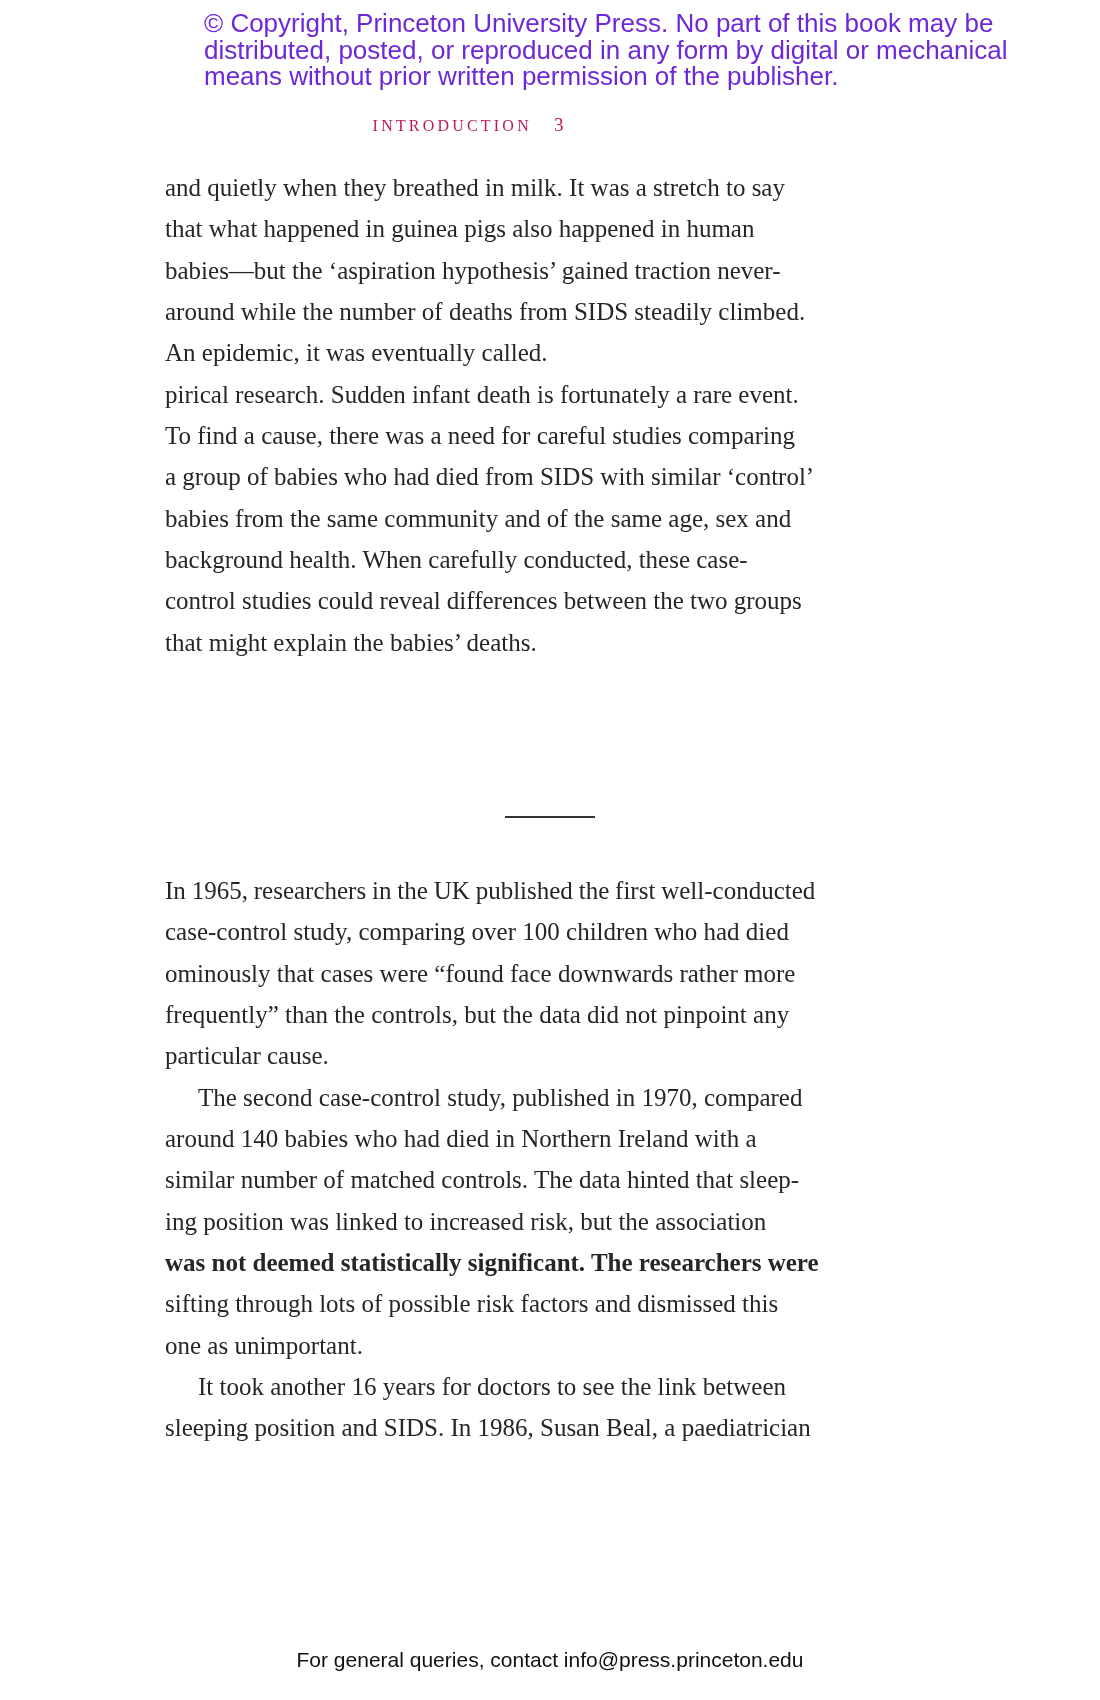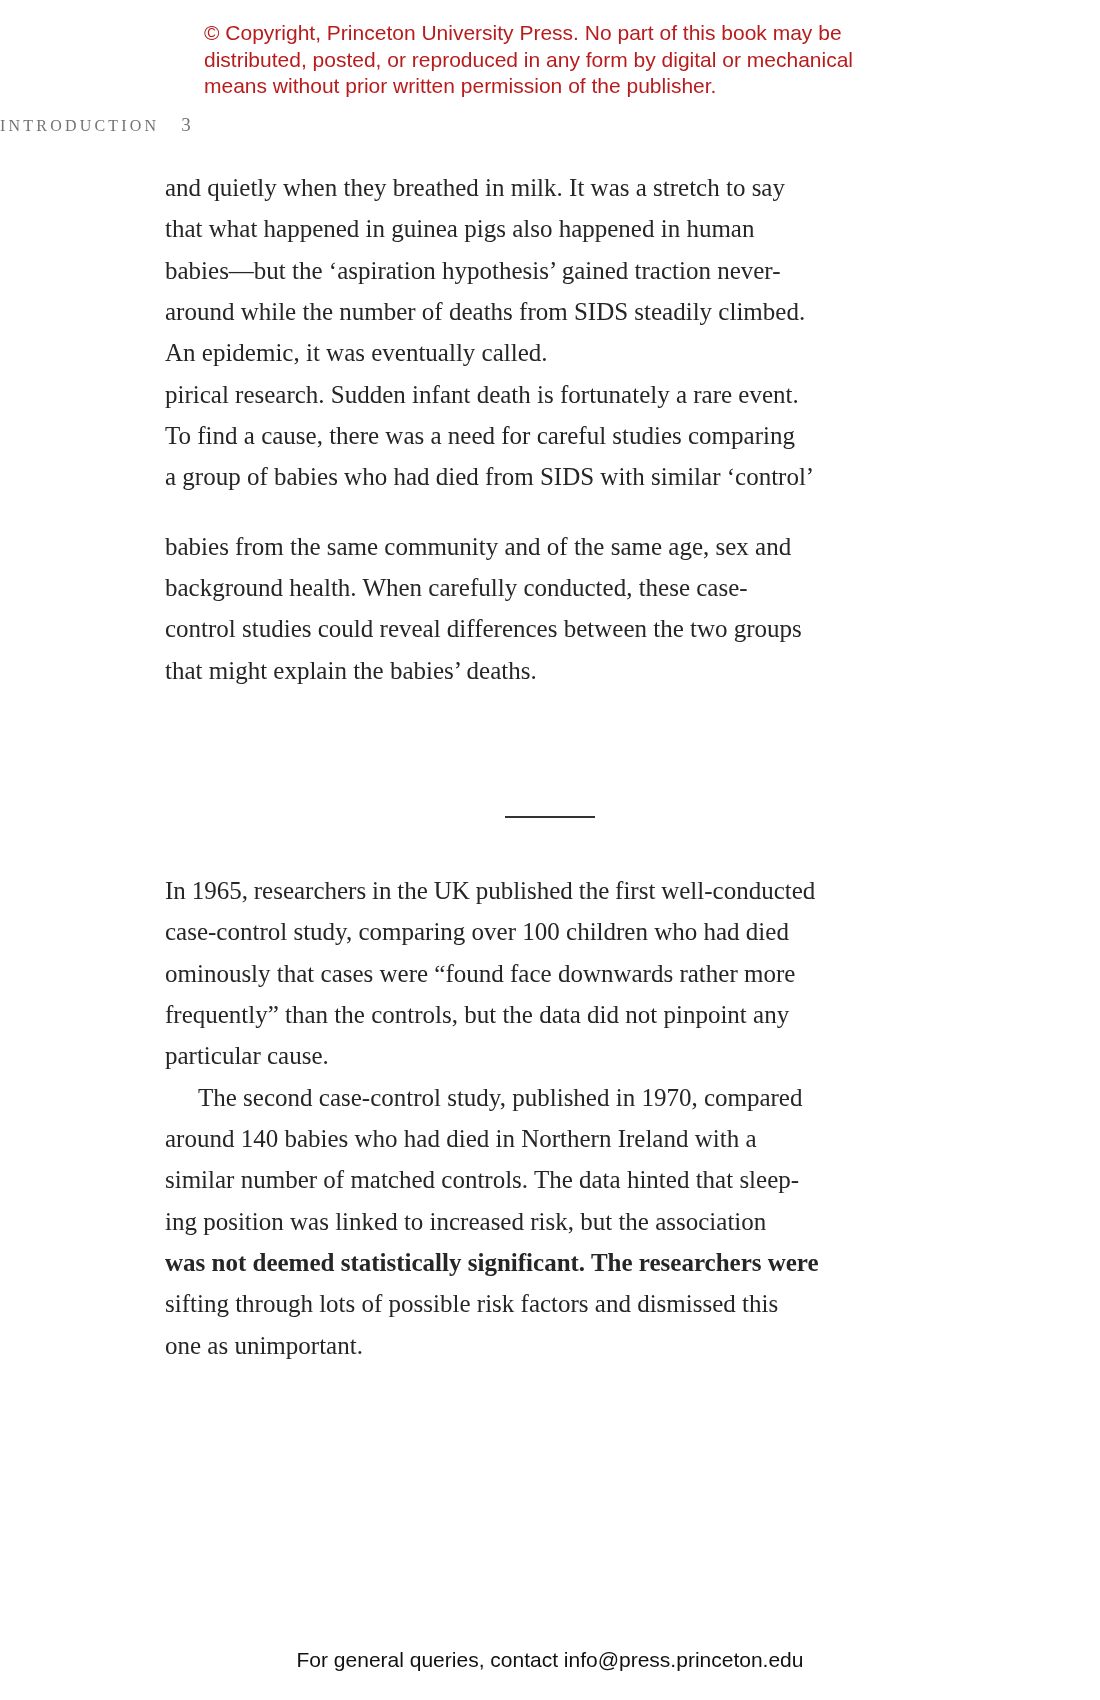--- a/index.html
+++ b/index.html
@@ -1,26 +1,26 @@
 <!DOCTYPE html>
 <html><head>
 <meta charset="utf-8">
 <style>
   html, body { margin: 0; padding: 0; background: #ffffff; }
   body { width: 1100px; height: 1700px; position: relative; overflow: hidden; }
   .copyright {
-    position: absolute; left: 204px; top: 20px; width: 720px;
-    font-family: "Liberation Sans", sans-serif; font-size: 21px; line-height: 26.5px;
-    color: #b91c1c;
+    position: absolute; left: 204px; top: 10px; width: 720px;
+    font-family: "Liberation Sans", sans-serif; font-size: 26px; line-height: 26.5px;
+    color: #6d28d9;
   }
   .copyright div { white-space: nowrap; }
   .running-head {
-    position: absolute; left: 0; width: 936px; top: 114px; text-align: left;
+    position: absolute; left: 0; width: 936px; top: 114px; text-align: center;
     font-family: "Liberation Serif", serif; font-size: 16px; letter-spacing: 3.2px;
-    color: #737373;
+    color: #be185d;
   }
   .running-head .folio { margin-left: 22px; letter-spacing: 0; font-size: 19px; }
   .body {
     position: absolute; left: 165px; width: 768px;
     font-family: "Liberation Serif", serif; font-size: 25px; color: #262626;
   }
   .line {
     height: 41.35px; line-height: 41.35px; white-space: nowrap;
     text-align: justify; text-align-last: justify; overflow: visible;
   }
@@ -53,21 +53,21 @@
     <div class="line" style="white-space: normal; text-align: left; text-align-last: left;"><span style="white-space: nowrap; word-spacing: 0px;">and quietly when they breathed in milk. It was a stretch to say</span></div>
     <div class="line" style="white-space: normal; text-align: left; text-align-last: left;"><span style="white-space: nowrap; word-spacing: 0px;">that what happened in guinea pigs also happened in human</span></div>
     <div class="line" style="white-space: normal; text-align: left; text-align-last: left;"><span style="white-space: nowrap; word-spacing: 0px;">babies—but the ‘aspiration hypothesis’ gained traction never-</span></div>
     <div class="line" style="white-space: normal; text-align: left; text-align-last: left;"><span style="white-space: nowrap; word-spacing: 0px;">around while the number of deaths from SIDS steadily climbed.</span></div>
     <div class="line last">An epidemic, it was eventually called.</div>
   </div>
   <div>
     <div class="line" style="white-space: normal; text-align: left; text-align-last: left;"><span style="white-space: nowrap; word-spacing: 0px;">pirical research. Sudden infant death is fortunately a rare event.</span></div>
     <div class="line" style="white-space: normal; text-align: left; text-align-last: left;"><span style="white-space: nowrap; word-spacing: 0px;">To find a cause, there was a need for careful studies comparing</span></div>
     <div class="line" style="white-space: normal; text-align: left; text-align-last: left;"><span style="white-space: nowrap; word-spacing: 0px;">a group of babies who had died from SIDS with similar ‘control’</span></div>
-    <div class="line" style="white-space: normal; text-align: left; text-align-last: left; margin-top: 28px;"><span style="white-space: nowrap; word-spacing: 0px;">babies from the same community and of the same age, sex and</span></div>
+    <div class="line" style="white-space: normal; text-align: left; text-align-last: left;"><span style="white-space: nowrap; word-spacing: 0px;">babies from the same community and of the same age, sex and</span></div>
     <div class="line" style="white-space: normal; text-align: left; text-align-last: left;"><span style="white-space: nowrap; word-spacing: 0px;">background health. When carefully conducted, these case-</span></div>
     <div class="line" style="white-space: normal; text-align: left; text-align-last: left;"><span style="white-space: nowrap; word-spacing: 0px;">control studies could reveal differences between the two groups</span></div>
     <div class="line last">that might explain the babies’ deaths.</div>
   </div>
 </div>
 
 <div class="rule"></div>
 
 <div class="body" id="section-2" style="top:870px;">
   <div>
@@ -79,15 +79,19 @@
   </div>
   <div>
     <div class="line indent" style="white-space: normal; text-align: left; text-align-last: left;"><span style="white-space: nowrap; word-spacing: 0px;">The second case-control study, published in 1970, compared</span></div>
     <div class="line" style="white-space: normal; text-align: left; text-align-last: left;"><span style="white-space: nowrap; word-spacing: 0px;">around 140 babies who had died in Northern Ireland with a</span></div>
     <div class="line" style="white-space: normal; text-align: left; text-align-last: left;"><span style="white-space: nowrap; word-spacing: 0px;">similar number of matched controls. The data hinted that sleep-</span></div>
     <div class="line" style="white-space: normal; text-align: left; text-align-last: left;"><span style="white-space: nowrap; word-spacing: 0px;">ing position was linked to increased risk, but the association</span></div>
     <div class="line" style="white-space: normal; text-align: left; text-align-last: left;"><span style="white-space: nowrap; word-spacing: 0px; font-weight: bold;">was not deemed statistically significant. The researchers were</span></div>
     <div class="line" style="white-space: normal; text-align: left; text-align-last: left;"><span style="white-space: nowrap; word-spacing: 0px;">sifting through lots of possible risk factors and dismissed this</span></div>
     <div class="line last">one as unimportant.</div>
   </div>
+  <div>
+    <div class="line indent" style="white-space: normal; text-align: left; text-align-last: left;"><span style="white-space: nowrap; word-spacing: 0px;">It took another 16 years for doctors to see the link between</span></div>
+    <div class="line" style="white-space: normal; text-align: left; text-align-last: left;"><span style="white-space: nowrap; word-spacing: 0px;">sleeping position and SIDS. In 1986, Susan Beal, a paediatrician</span></div>
+  </div>
 </div>
 
 <div class="footer">For general queries, contact info@press.princeton.edu</div>
 
 </body></html>

